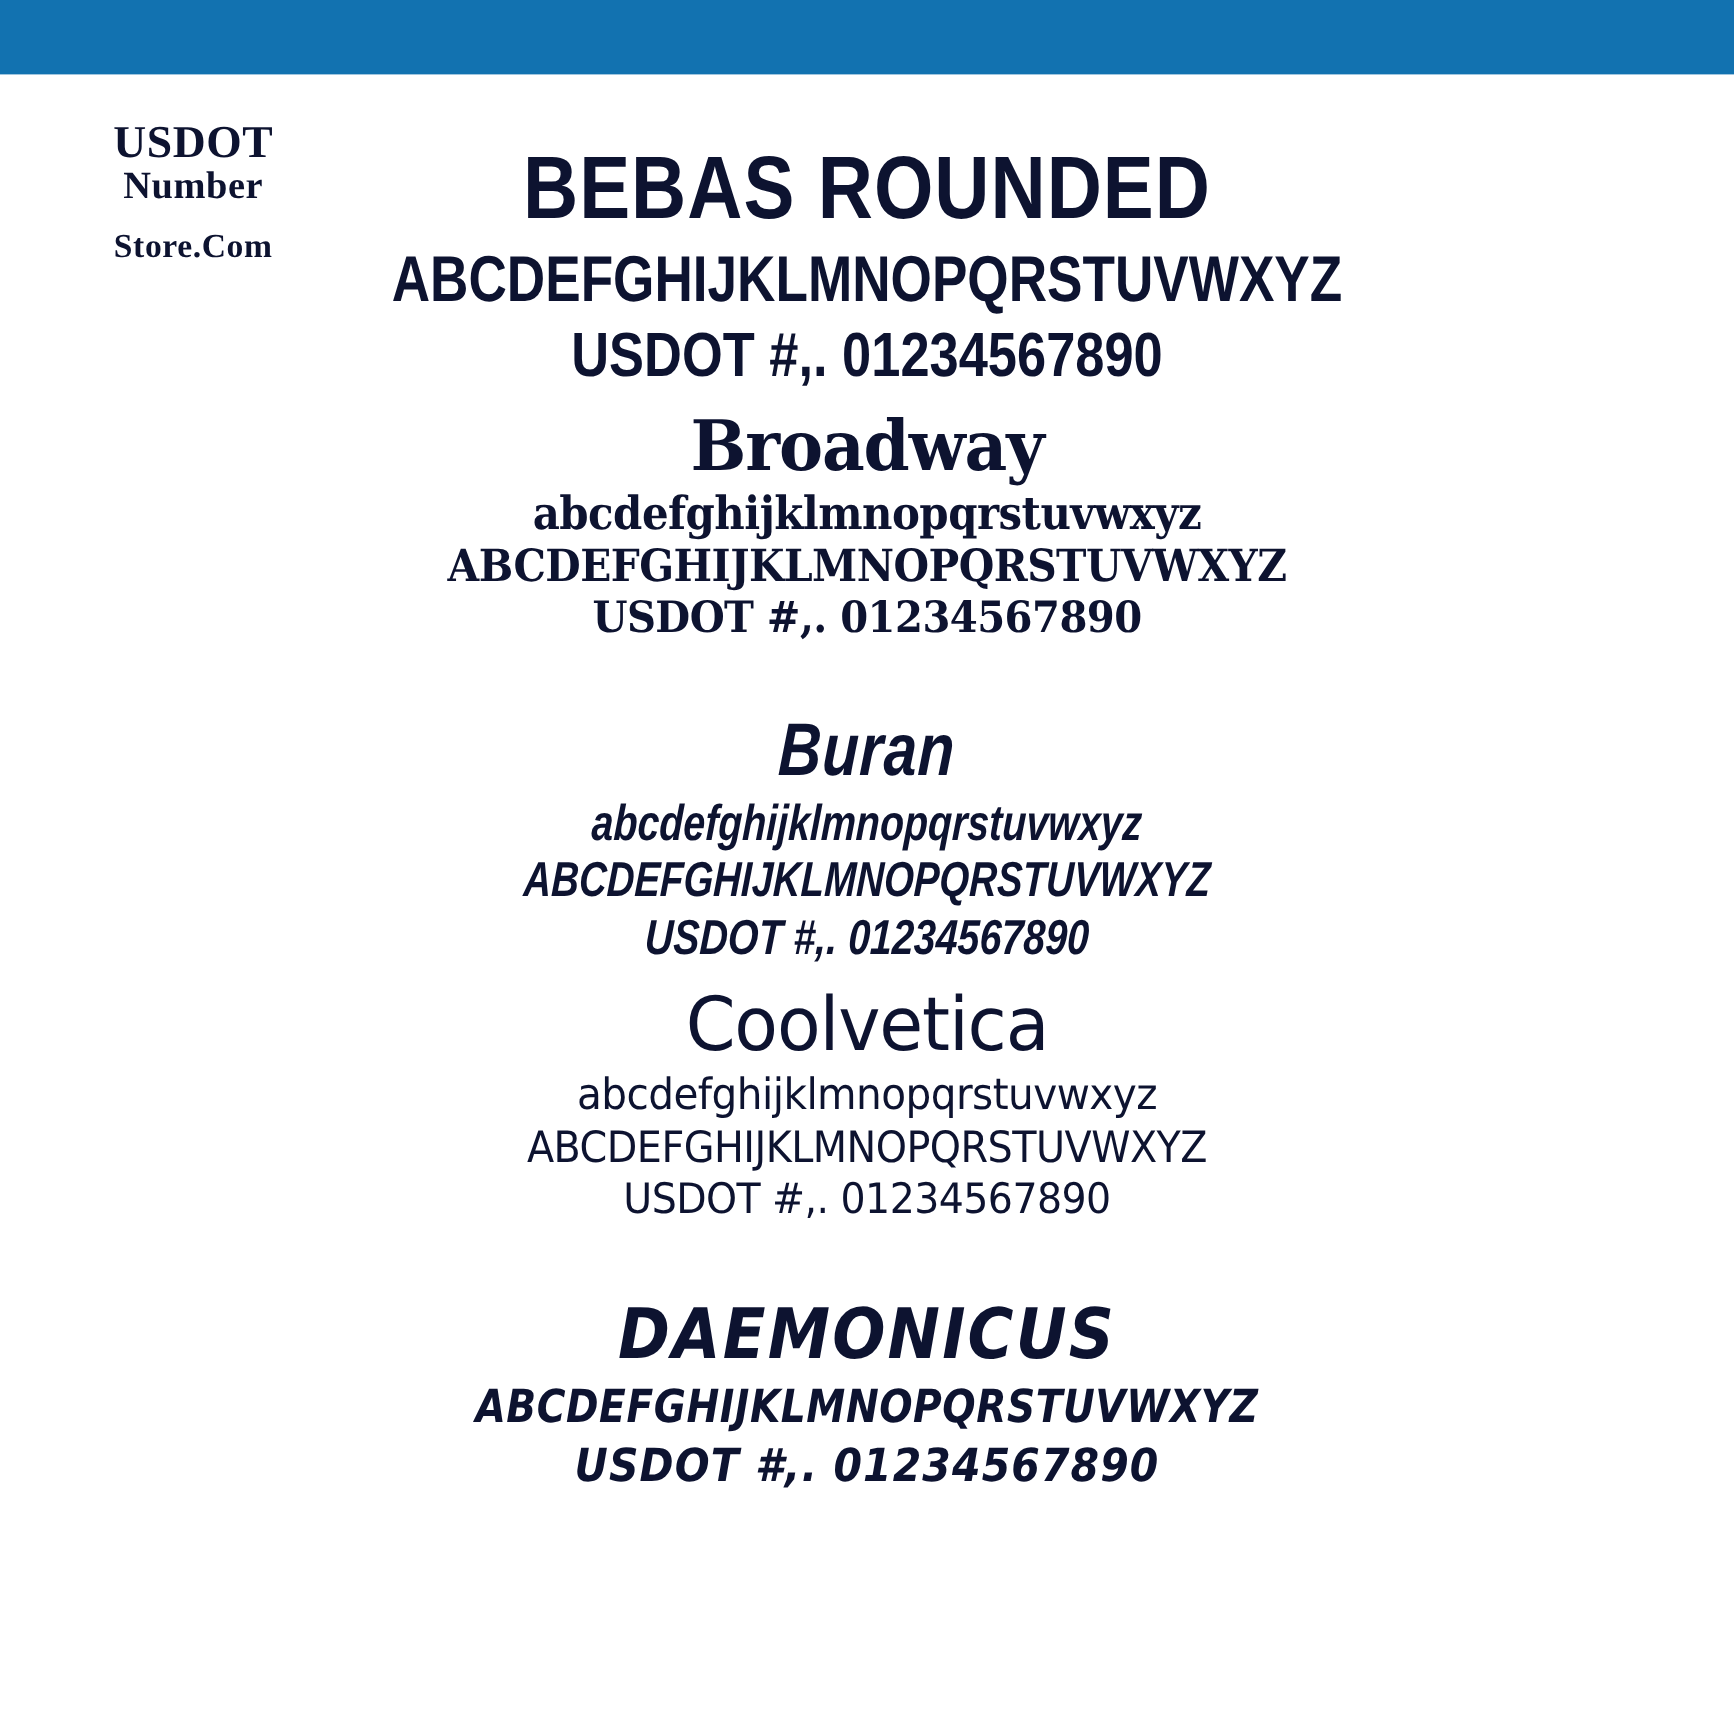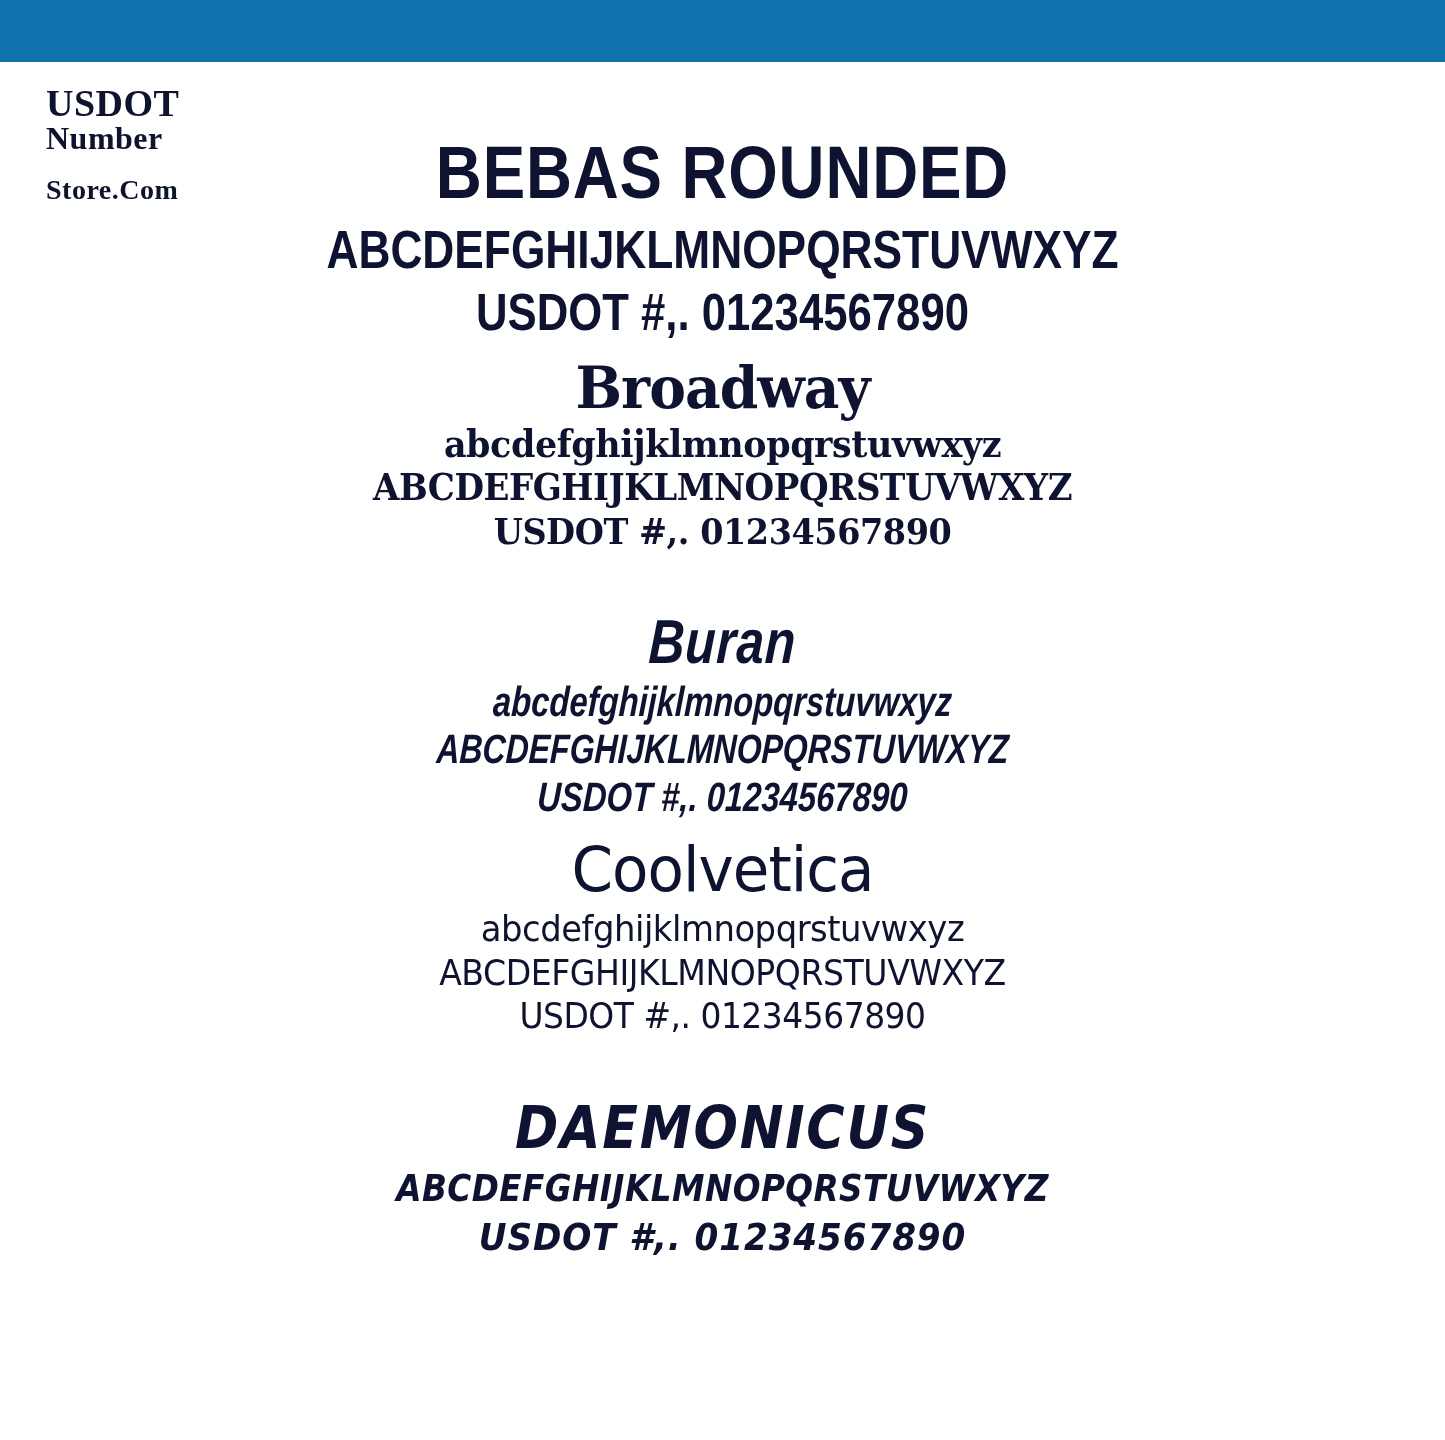--- a/index.html
+++ b/index.html
@@ -22,46 +22,47 @@
   .top-bar {
     position: absolute;
     top: 0;
     left: 0;
     width: 1445px;
     height: 62px;
     background: #1272b0;
   }
   .logo {
     position: absolute;
-    top: 84px;
+    top: 100px;
     left: 46px;
     width: 230px;
     color: #0d1330;
     font-family: "Liberation Serif", serif;
     line-height: 1.0;
+    text-align: center;
   }
   .logo-line {
     display: block;
     font-weight: bold;
     letter-spacing: 0.5px;
   }
   .logo-line1 {
     font-size: 38px;
   }
   .logo-line2 {
     font-size: 32px;
   }
   .logo-line3 {
     font-size: 28px;
     margin-top: 22px;
   }
 
   .samples {
     position: absolute;
-    top: 132px;
+    top: 116px;
     left: 0;
     width: 1445px;
     text-align: center;
     color: #0d1330;
   }
   .sample {
     width: 100%;
     text-align: center;
     margin-bottom: 14px;
   }

